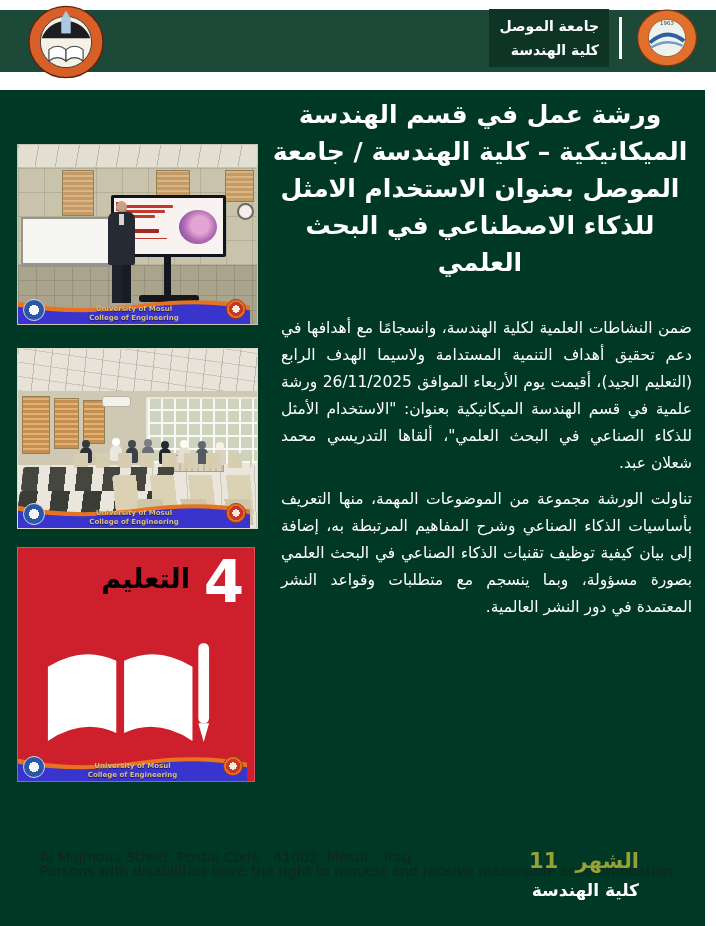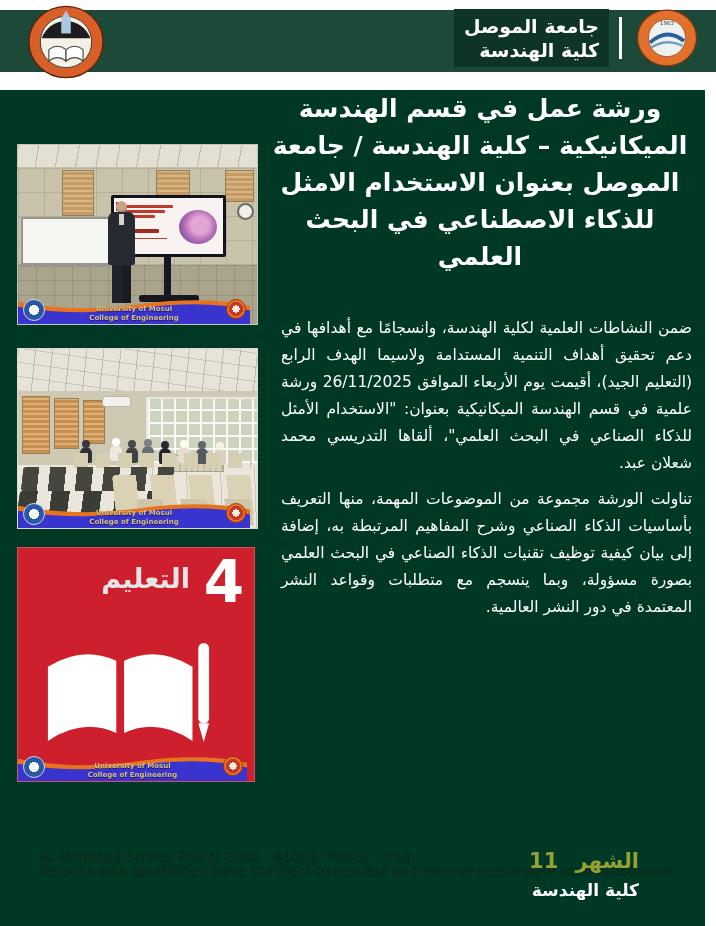--- a/index.html
+++ b/index.html
@@ -5,27 +5,27 @@
   html,body{margin:0;padding:0;}
   body{
     width:716px;height:926px;position:relative;background:#ffffff;
     font-family:"DejaVu Sans", sans-serif;overflow:hidden;
   }
   
   .header-band{position:absolute;left:0;top:10px;width:716px;height:62px;background:#1d4a38;}
   .uom-logo{position:absolute;left:26px;top:4px;width:80px;height:76px;}
   .header-right{position:absolute;right:14px;top:8px;height:60px;display:flex;align-items:center;gap:10px;}
   .header-text-panel{background:#0d3425;padding:5px 10px;text-align:right;direction:rtl;}
-  .header-text-panel .l1{color:#fff;font-weight:bold;font-size:19px;line-height:24px;white-space:nowrap;}
+  .header-text-panel .l1{color:#fff;font-weight:bold;font-size:14px;line-height:24px;white-space:nowrap;}
   .header-sep{width:3px;height:42px;background:#fdfdfd;}
   .coe-logo{width:70px;height:62px;}
   
   .main-green{position:absolute;left:0;top:90px;width:705px;height:836px;background:#003826;}
   .main-title{
-    position:absolute;left:260px;top:0;width:440px;direction:rtl;text-align:center;
+    position:absolute;left:260px;top:6px;width:440px;direction:rtl;text-align:center;
     color:#ffffff;font-weight:bold;font-size:25px;line-height:37px;
   }
   .body-text{
     position:absolute;left:272px;top:216px;width:429px;direction:rtl;text-align:justify;
     color:#ffffff;font-size:15.5px;line-height:27px;
   }
   .body-text p{margin:9px;}
   
   .tile{position:absolute;left:17px;overflow:hidden;border:1px solid rgba(255,255,255,.22);box-sizing:border-box;}
   #photo1{top:54px;width:241px;height:181px;background:#b9b49c;}
@@ -86,21 +86,21 @@
   .chairs-dark2{position:absolute;left:0px;top:142px;width:150px;height:28px;
      background:repeating-linear-gradient(90deg,#3a3c36 0 18px,rgba(0,0,0,0) 18px 32px);transform:skewX(-8deg);border-radius:3px;}
   .chairs-front{position:absolute;left:96px;top:126px;width:150px;height:40px;
      background:repeating-linear-gradient(90deg,#dbd2b5 0 24px,rgba(0,0,0,0) 24px 38px);transform:skewX(6deg);border-radius:4px;}
   .chairs-front2{position:absolute;left:120px;top:150px;width:130px;height:26px;
      background:repeating-linear-gradient(90deg,#cfc6a9 0 26px,rgba(0,0,0,0) 26px 44px);transform:skewX(8deg);border-radius:4px;}
   .person{position:absolute;width:12px;height:16px;border-radius:6px 6px 2px 2px;}
   .person::before{content:"";position:absolute;top:-7px;left:2px;width:8px;height:8px;border-radius:50%;background:inherit;filter:brightness(1.15);}
   
   .sdg-num{position:absolute;right:10px;top:0px;color:#ffffff;font-size:58px;font-weight:bold;line-height:68px;}
-  .sdg-label{position:absolute;right:64px;top:12px;color:#e5e5e5;font-weight:bold;font-size:27px;line-height:37px;text-align:center;direction:rtl;}
+  .sdg-label{position:absolute;right:64px;top:12px;color:#000000;font-weight:bold;font-size:27px;line-height:37px;text-align:center;direction:rtl;}
   .sdg-book{position:absolute;left:26px;top:92px;width:168px;height:112px;}
   
   .footer-left{position:absolute;left:40px;top:760px;color:#14291d;}
   .footer-left .small{font-size:14px;line-height:14px;color:#112619;}
   .footer-left .site{font-size:25px;line-height:30px;color:#274134;letter-spacing:.5px;margin-top:2px;display:inline-block;}
   .footer-right{position:absolute;right:66px;top:730px;text-align:right;direction:rtl;}
   .footer-right .month{color:#96a135;font-weight:bold;font-size:21px;line-height:26px;margin-top:28px;}
   .footer-right .month .num{margin-right:10px;}
   .footer-right .col{color:#ffffff;font-weight:bold;font-size:17px;line-height:24px;margin-top:4px;}
 </style>

